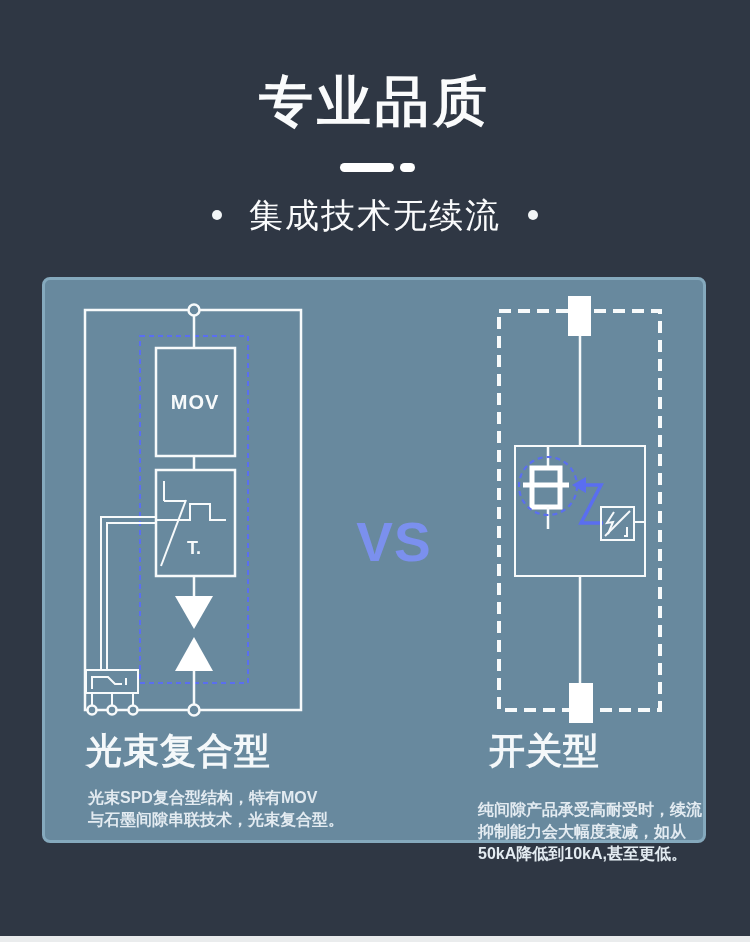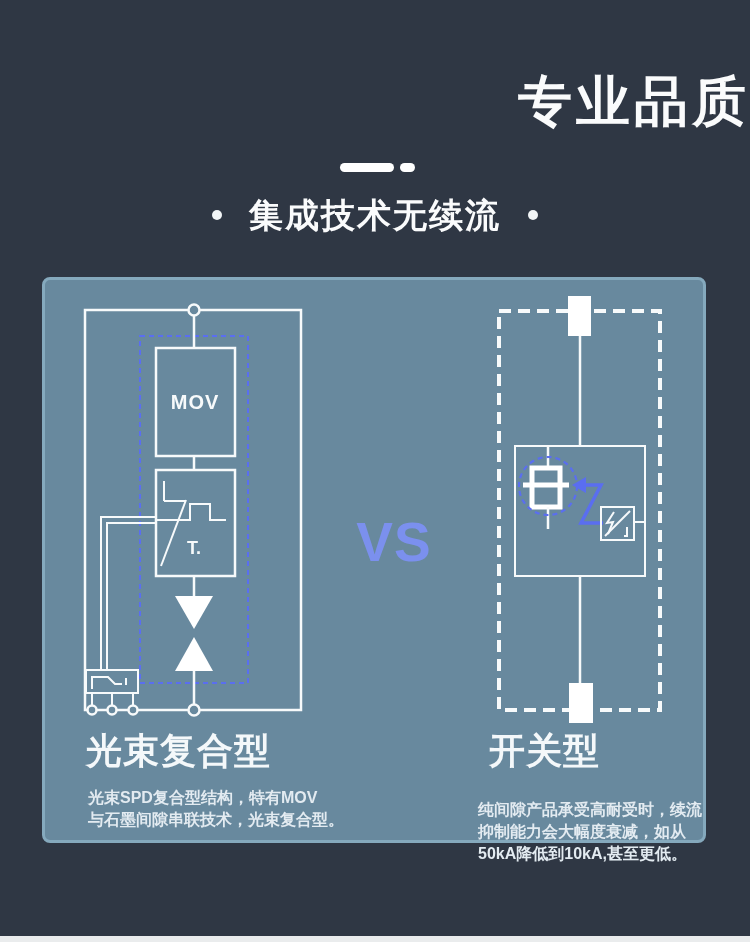--- a/index.html
+++ b/index.html
@@ -4,36 +4,36 @@
 <style>
   html,body{margin:0;padding:0;}
   body{
     width:750px;height:942px;position:relative;overflow:hidden;
     background:#2f3744;
     font-family:"Liberation Sans","DejaVu Sans",sans-serif;
   }
   
   .page-title{
     position:absolute;top:70px;left:0;width:750px;
-    text-align:right;color:#fafbfc;font-size:54px;font-weight:bold;
+    text-align:center;color:#fafbfc;font-size:54px;font-weight:bold;
     letter-spacing:4px;line-height:62px;
   }
   .divider{
     position:absolute;top:163px;left:340px;width:80px;height:9px;
     display:flex;align-items:center;gap:6px;
   }
   .divider .bar-long{width:54px;height:9px;border-radius:5px;background:#ffffff;}
   .divider .bar-short{width:15px;height:9px;border-radius:5px;background:#ffffff;}
   .subtitle-row{
     position:absolute;top:194px;left:0;width:750px;
     display:flex;justify-content:center;align-items:center;gap:27px;
   }
   .subtitle-dot{width:10px;height:10px;border-radius:50%;background:#f2f5f7;}
   .subtitle-text{
-    color:#fafbfc;font-size:34px;font-weight:bold;letter-spacing:2px;line-height:42px;
+    color:#fafbfc;font-size:34px;font-weight:normal;letter-spacing:2px;line-height:42px;
   }
   
   .panel{
     position:absolute;left:42px;top:277px;width:664px;height:566px;
     box-sizing:border-box;border:3px solid #85a9bd;border-radius:8px;
     background:#68899e;
   }
   .diagram-svg{position:absolute;display:block;}
   .svg-left{left:33px;top:18px;}
   .svg-right{left:448px;top:11px;}

